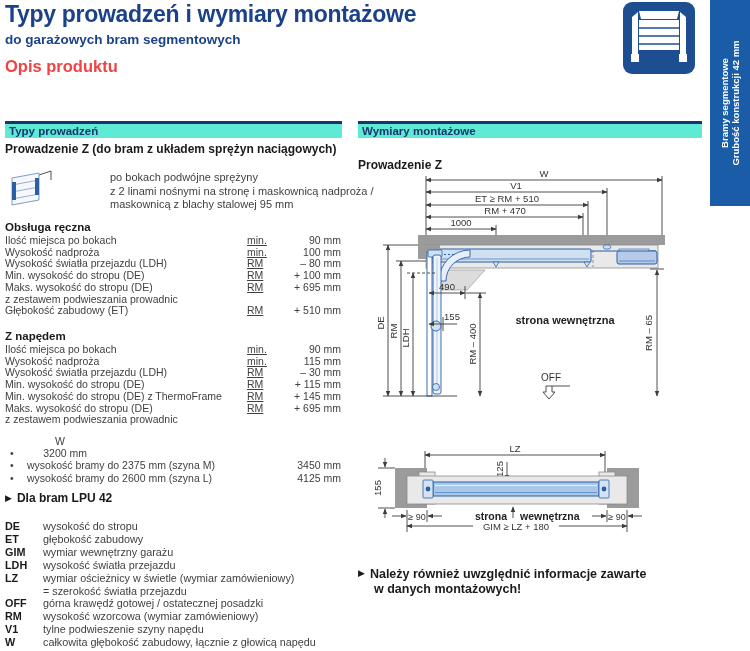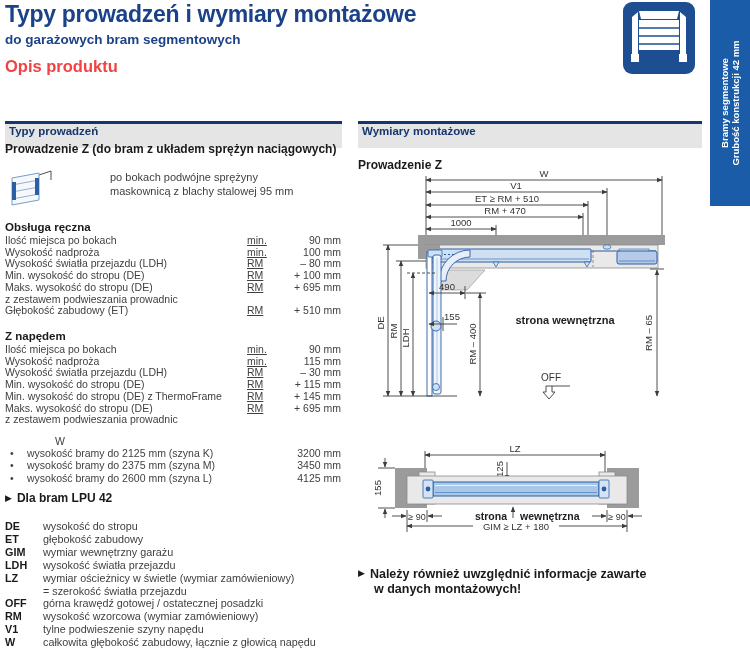--- a/index.html
+++ b/index.html
@@ -4,21 +4,21 @@
 <style>
   html,body{margin:0;padding:0;}
   body{width:750px;height:651px;background:#fff;position:relative;overflow:hidden;
        font-family:"Liberation Sans","DejaVu Sans",sans-serif;color:#3a3a3a;}
   .abs{position:absolute;}
   
   .title{left:5px;top:1px;font-size:23px;font-weight:bold;color:#1b4287;letter-spacing:-0.3px;}
   .subtitle{left:5px;top:32px;font-size:13.5px;font-weight:bold;color:#1b4287;}
   .opis{left:5px;top:57px;font-size:16.5px;font-weight:bold;color:#ef4444;}
   
-  .bar{height:27px;background:#e5e5e5;border-top:3px solid #16366f;box-sizing:border-box;
+  .bar{height:17px;background:#5eead4;border-top:3px solid #16366f;box-sizing:border-box;
        font-size:11.5px;font-weight:bold;color:#16366f;padding:1px 0 0 4px;}
   .subhead{font-size:12px;font-weight:bold;color:#1a1a1a;}
   
   .intro{left:62px;top:171px;font-size:11px;line-height:13.5px;color:#3f3f3f;width:290px;margin-left:48px;}
   .h2{font-size:11.5px;font-weight:bold;color:#1a1a1a;}
   
   .spec{left:5px;width:336px;font-size:10.5px;color:#3f3f3f;}
   .srow{display:flex;line-height:11.7px;}
   .sl{flex:1;}
   .sr{width:36px;text-decoration:underline;}
@@ -96,20 +96,21 @@
   <polygon points="4,10 31,5 31,32 4,37" fill="#f6f8fb" stroke="#7a9cc6" stroke-width="1"></polygon>
   <line x1="4" y1="17" x2="31" y2="12" stroke="#7a9cc6" stroke-width="0.8"></line>
   <line x1="4" y1="24" x2="31" y2="19" stroke="#7a9cc6" stroke-width="0.8"></line>
   <line x1="4" y1="31" x2="31" y2="26" stroke="#7a9cc6" stroke-width="0.8"></line>
   <rect x="4" y="14" width="4" height="18" fill="#2a5fa5"></rect>
   <rect x="27" y="10" width="4" height="17" fill="#2a5fa5"></rect>
 </svg>
 
 <div class="abs intro">
   <div>po bokach podwójne sprężyny</div>
+  <div>z 2 linami nośnymi na stronę i maskownicą nadproża /</div>
   <div>maskownicą z blachy stalowej 95 mm</div>
 </div>
 
 <div class="abs h2" style="left:5px;top:221px;">Obsługa ręczna</div>
 <div class="abs spec" style="top:235px;">
   <div class="srow">
       <div class="sl">Ilość miejsca po bokach</div>
       <div class="sr">min.</div>
       <div class="sv">90 mm</div>
     </div>
@@ -183,21 +184,20 @@
       <div class="sv"></div>
     </div>
 </div>
 
 <div class="abs spec" style="top:435px;">
   <div class="dhead">
     <div class="dv">W</div>
   </div>
   <div class="drow">
       <div class="db">•</div>
-      <div class="dl">wysokość bramy do 2125 mm (szyna K)</div>
       <div class="dv">3200 mm</div>
     </div>
   <div class="drow">
       <div class="db">•</div>
       <div class="dl">wysokość bramy do 2375 mm (szyna M)</div>
       <div class="dv">3450 mm</div>
     </div>
   <div class="drow">
       <div class="db">•</div>
       <div class="dl">wysokość bramy do 2600 mm (szyna L)</div>

